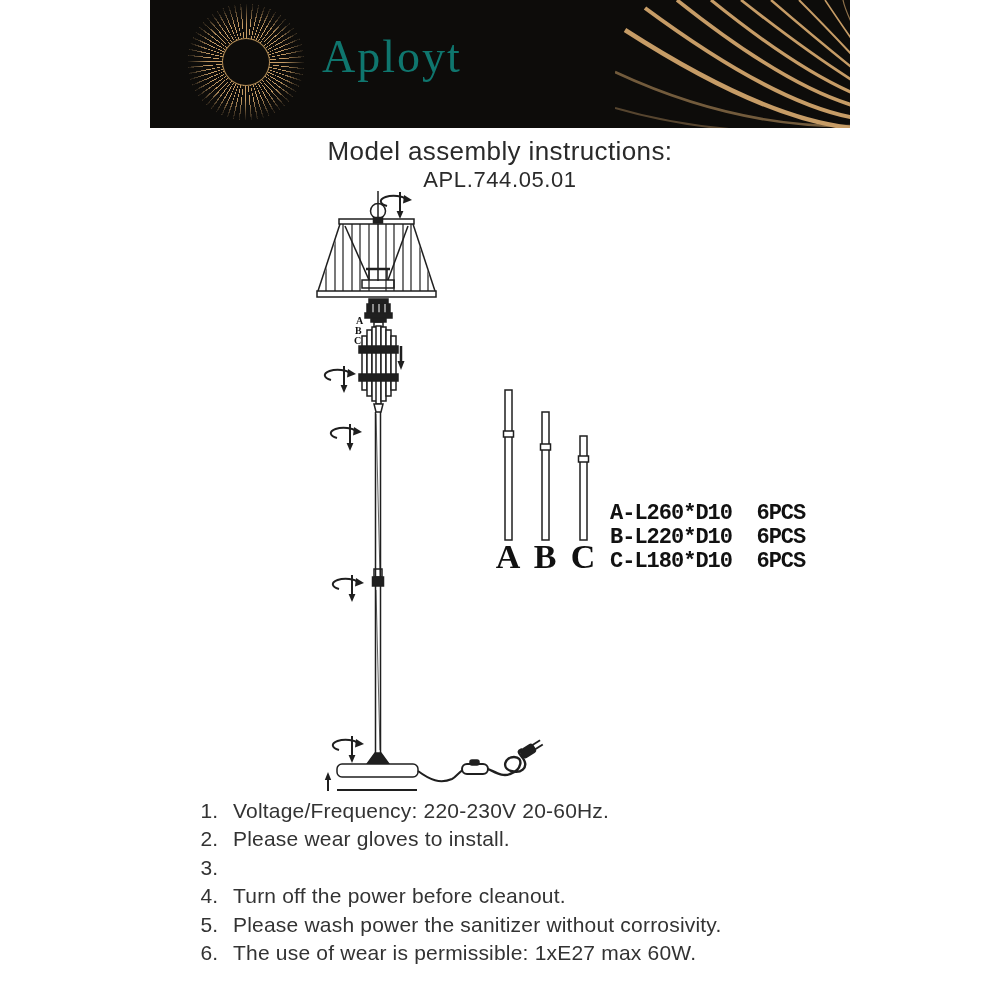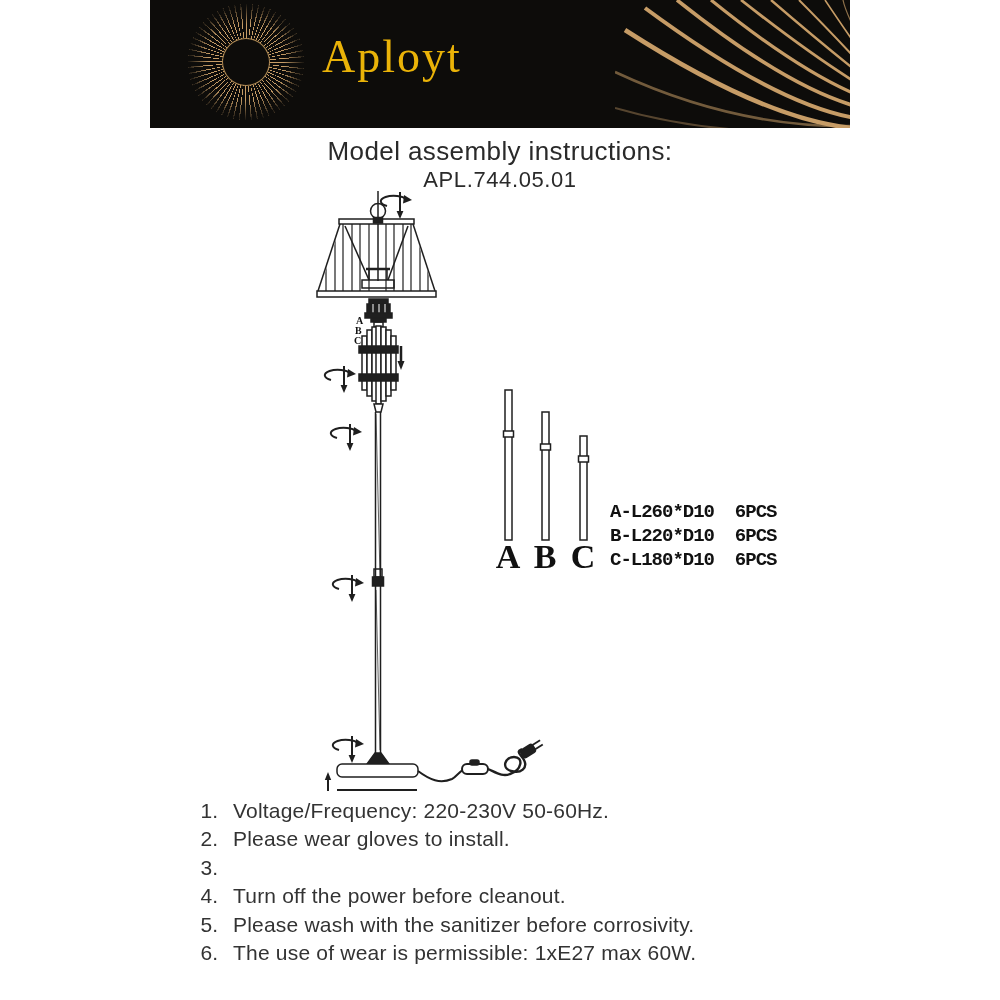--- a/index.html
+++ b/index.html
@@ -20,21 +20,21 @@
     content:"";position:absolute;inset:0;border-radius:50%;
     background:radial-gradient(circle,transparent 46%,#0d0c0a 72%);
   }
   .sunburst::after{ 
     content:"";position:absolute;left:50%;top:50%;width:46px;height:46px;
     transform:translate(-50%,-50%);border-radius:50%;background:#0d0c0a;
     box-shadow:0 0 0 1px #b08b55;
   }
   .brand{
     position:absolute;left:172px;top:30px;font-family:"Liberation Serif",serif;
-    font-size:46px;font-weight:400;color:#eab308;letter-spacing:2px;
+    font-size:46px;font-weight:400;color:#0f766e;letter-spacing:2px;
   }
   .corner-rays{position:absolute;right:0;top:0;width:235px;height:128px;}
   
   .title-block{position:absolute;left:150px;top:136px;width:700px;text-align:center;}
   .title-main{font-size:26px;color:#2a2a2a;letter-spacing:.4px;}
   .title-model{font-size:22px;color:#2a2a2a;letter-spacing:.6px;}
   
   .drawing{position:absolute;left:0;top:0;width:1000px;height:1000px;}
   
   .mini-callout{
@@ -42,21 +42,21 @@
     font-size:10px;color:#111;line-height:9px;
   }
   
   .part-letter{
     position:absolute;width:44px;text-align:center;top:538px;
     font-family:"Liberation Serif",serif;font-weight:bold;font-size:34px;color:#111;
   }
   
   .spec-line{
     position:absolute;left:610px;font-family:"Liberation Mono",monospace;
-    font-weight:bold;font-size:19px;color:#111;white-space:pre;letter-spacing:-1px;
+    font-weight:bold;font-size:22px;color:#111;white-space:pre;letter-spacing:-1px;
   }
   
   .instructions{position:absolute;left:190px;top:797px;width:640px;}
   .instr-row{display:flex;line-height:28.4px;font-size:21px;color:#333;}
   .instr-num{width:28px;text-align:right;flex:0 0 28px;}
   .instr-text{margin-left:15px;letter-spacing:.2px;}
 </style>
 </head>
 <body>
 
@@ -234,34 +234,34 @@
 <div class="part-letter" style="left:523px;">B</div>
 <div class="part-letter" style="left:561px;">C</div>
 
 <div class="spec-line" style="top:501px;">A-L260*D10  6PCS</div>
 <div class="spec-line" style="top:525px;">B-L220*D10  6PCS</div>
 <div class="spec-line" style="top:549px;">C-L180*D10  6PCS</div>
 
 <div class="instructions">
   <div class="instr-row">
     <span class="instr-num">1.</span>
-    <span class="instr-text">Voltage/Frequency: 220-230V 50-60Hz.</span>
+    <span class="instr-text">Voltage/Frequency: 220-230V 20-60Hz.</span>
   </div>
   <div class="instr-row">
     <span class="instr-num">2.</span>
     <span class="instr-text">Please wear gloves to install.</span>
   </div>
   <div class="instr-row">
     <span class="instr-num">3.</span>
   </div>
   <div class="instr-row">
     <span class="instr-num">4.</span>
     <span class="instr-text">Turn off the power before cleanout.</span>
   </div>
   <div class="instr-row">
     <span class="instr-num">5.</span>
-    <span class="instr-text">Please wash with the sanitizer before corrosivity.</span>
+    <span class="instr-text">Please wash power the sanitizer without corrosivity.</span>
   </div>
   <div class="instr-row">
     <span class="instr-num">6.</span>
     <span class="instr-text">The use of wear is permissible: 1xE27 max 60W.</span>
   </div>
 </div>
 
 </body></html>

